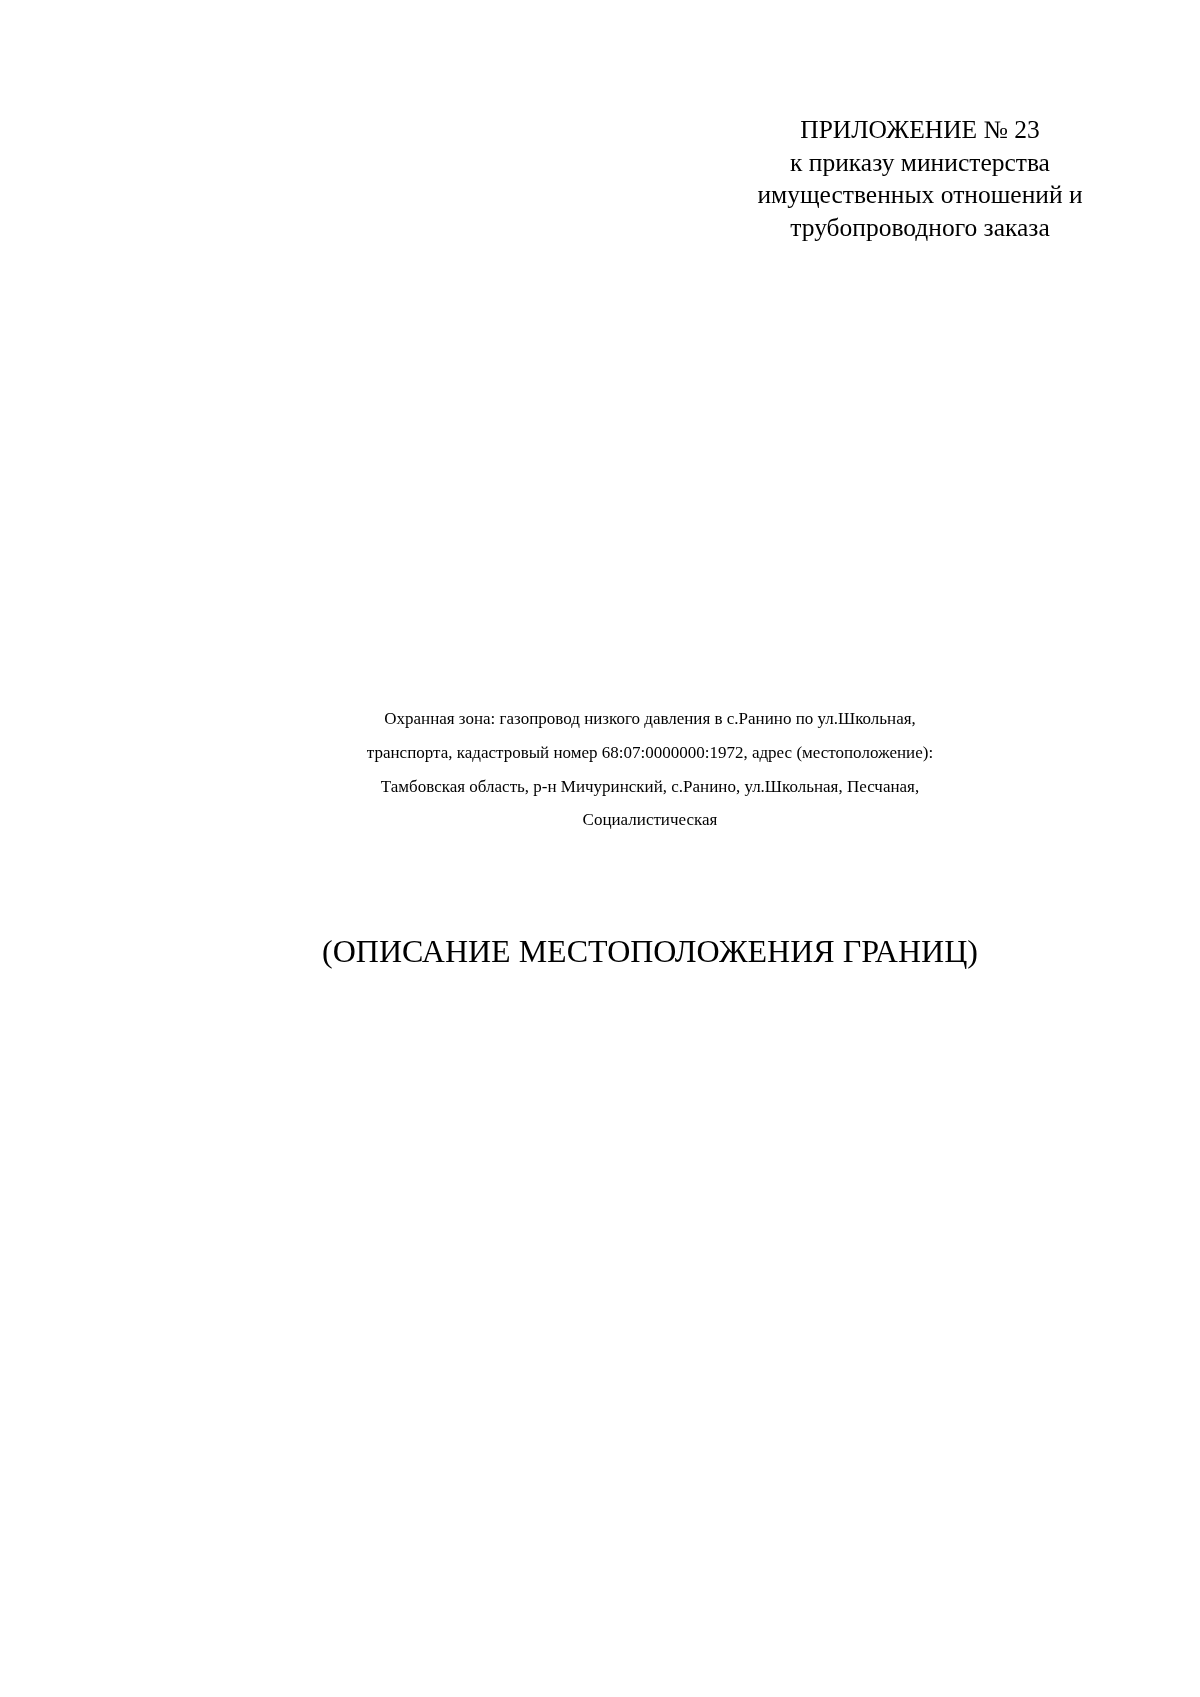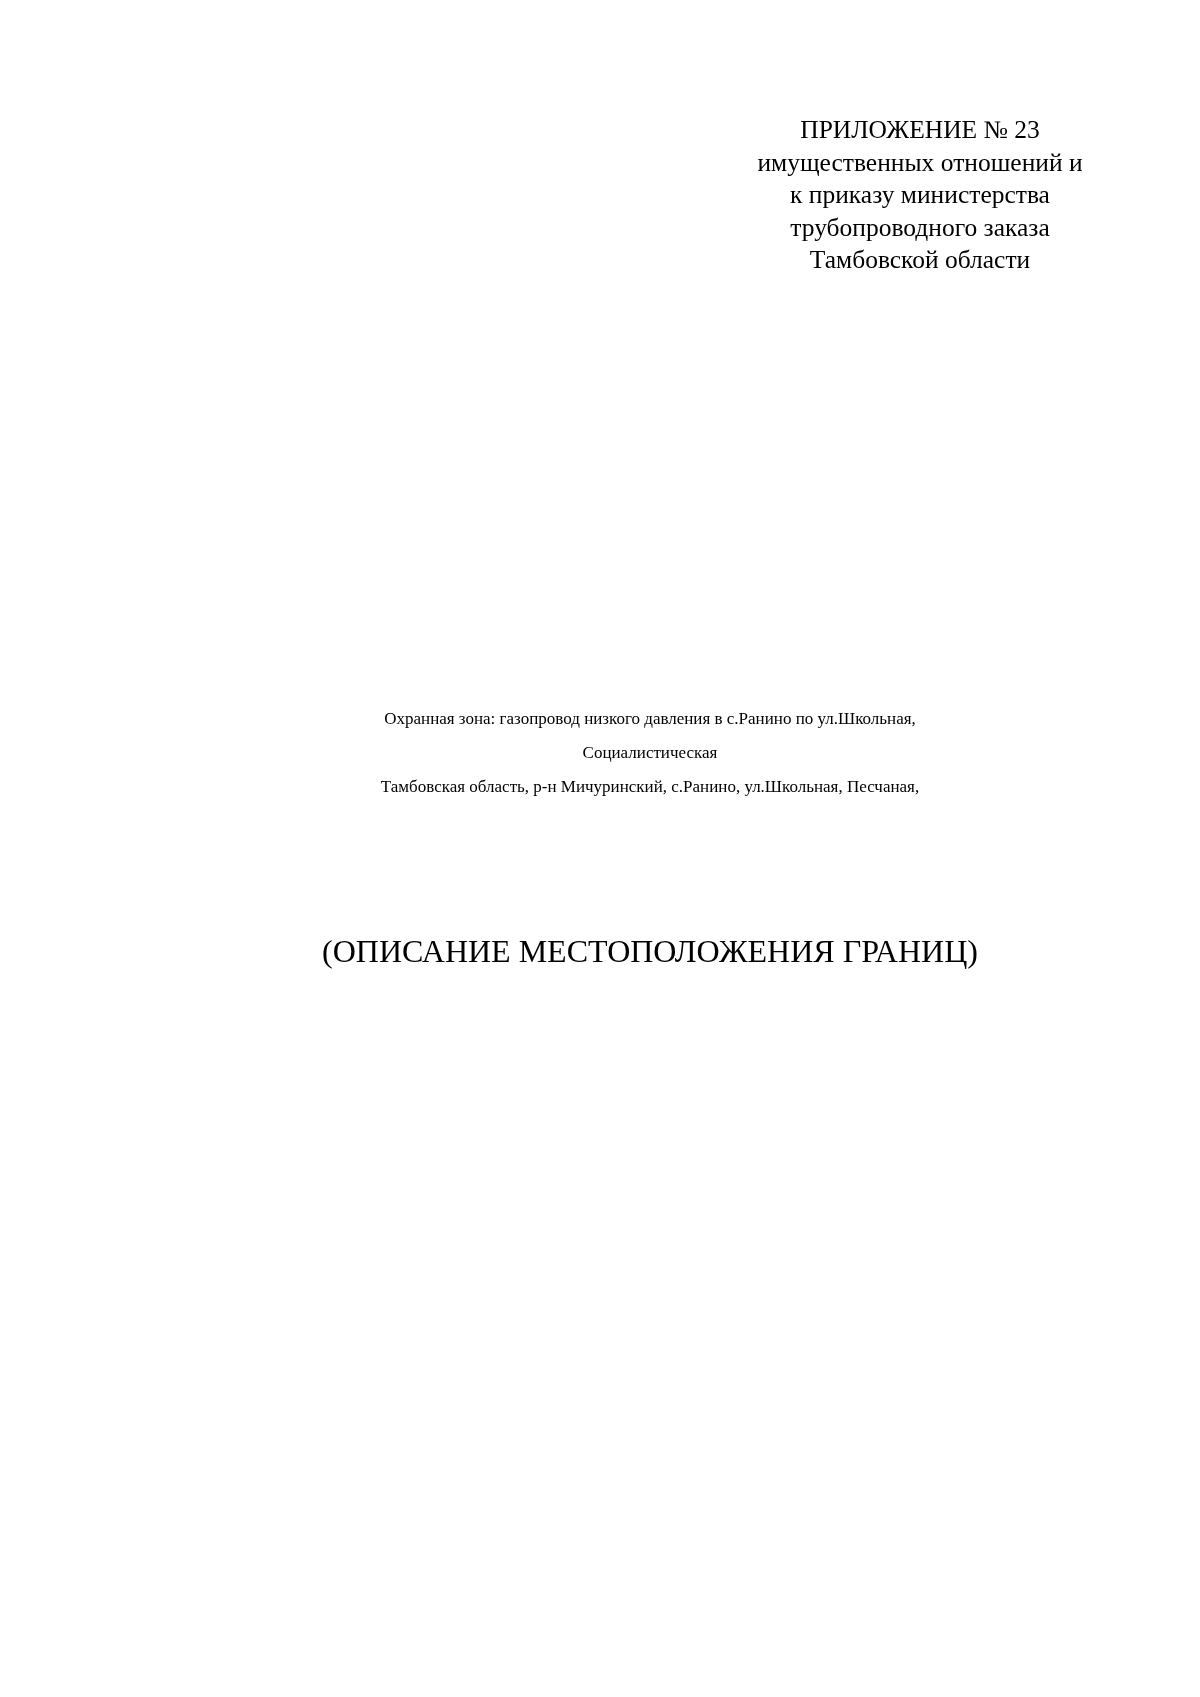--- a/index.html
+++ b/index.html
@@ -57,27 +57,27 @@
       white-space: nowrap;
     }
   </style>
 </head>
 <body>
 
 <div class="page">
 
   <div class="appendix-header">
     <div>ПРИЛОЖЕНИЕ № 23</div>
+    <div>к приказу министерства</div>
     <div>имущественных отношений и</div>
-    <div>к приказу министерства</div>
     <div>трубопроводного заказа</div>
-    <div>Тамбовской области</div>
   </div>
 
   <div class="description">
     <div>Охранная зона: газопровод низкого давления в с.Ранино по ул.Школьная,</div>
+    <div>транспорта, кадастровый номер 68:07:0000000:1972, адрес (местоположение):</div>
+    <div>Тамбовская область, р-н Мичуринский, с.Ранино, ул.Школьная, Песчаная,</div>
     <div>Социалистическая</div>
-    <div>Тамбовская область, р-н Мичуринский, с.Ранино, ул.Школьная, Песчаная,</div>
   </div>
 
   <div class="subtitle">(ОПИСАНИЕ МЕСТОПОЛОЖЕНИЯ ГРАНИЦ)</div>
 
 </div>
 
 </body></html>

